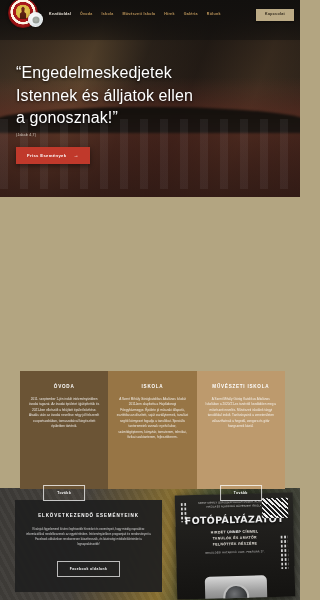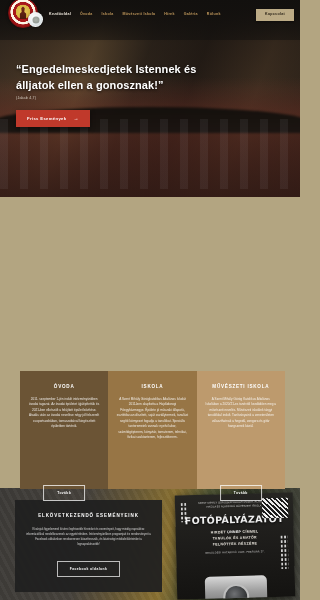--- a/index.html
+++ b/index.html
@@ -91,21 +91,21 @@
   .cta-top {
     flex:0 0 auto; background:#bcab86; color:#2c2418;
     font-size:3.6px; font-weight:700; letter-spacing:.3px;
     padding:4px 9px; border:none; cursor:pointer; line-height:1;
     box-shadow:0 1px 2px rgba(0,0,0,.35);
   }
 
   
   .hero-copy { position:absolute; left:16px; top:62px; width:190px; z-index:5; }
   .hero-title {
-    font-size:11px; line-height:1.42; font-weight:700; color:#fff;
+    font-size:16px; line-height:1.42; font-weight:400; color:#fff;
     letter-spacing:.1px; text-shadow:0 1px 3px rgba(0,0,0,.75);
   }
   .hero-ref { margin-top:3px; font-size:3.6px; color:#d9d2c6; letter-spacing:.2px; }
   .hero-btn {
     margin-top:10px; display:inline-flex; align-items:center; gap:7px;
     background:#c0392b; color:#fff; border:none; cursor:pointer;
     font-size:4.2px; font-weight:700; letter-spacing:.35px;
     padding:6px 11px; box-shadow:0 2px 5px rgba(0,0,0,.45);
   }
   .hero-btn .arw { font-size:5px; line-height:1; }

